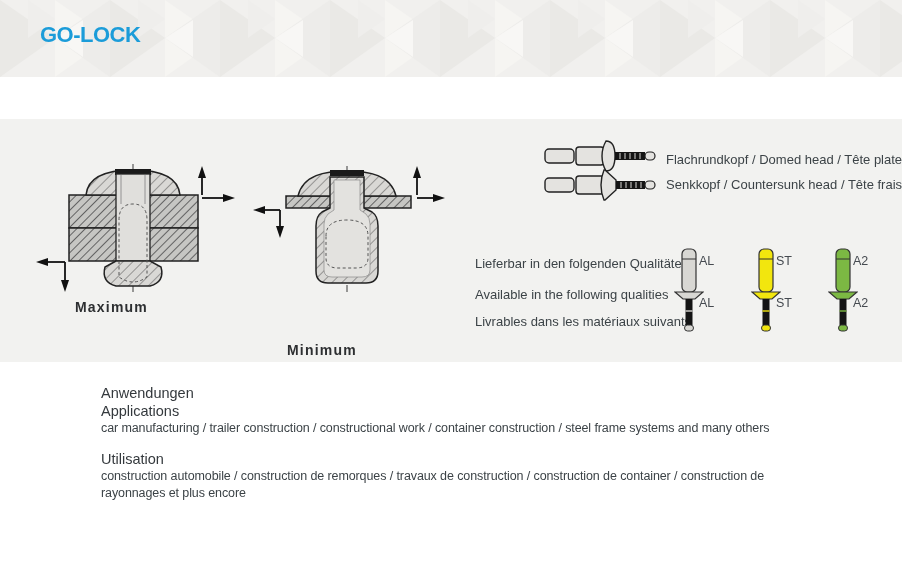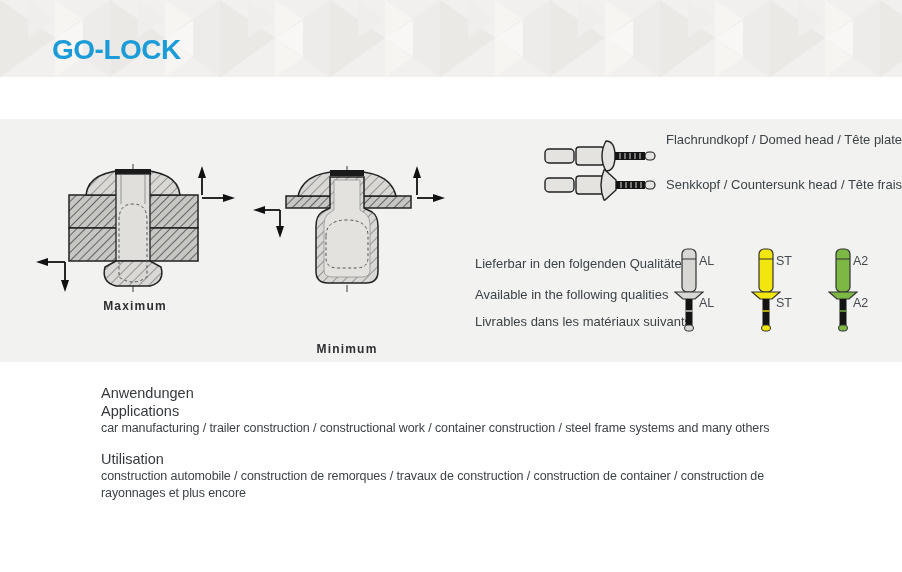--- a/index.html
+++ b/index.html
@@ -5,28 +5,28 @@
   html,body{margin:0;padding:0;}
   body{
     width:902px;height:572px;position:relative;overflow:hidden;
     background:#ffffff;
     font-family:"Liberation Sans",sans-serif;
     color:#3c4347;
   }
   .header{position:absolute;left:0;top:0;width:902px;height:77px;overflow:hidden;}
   .header .pattern{position:absolute;left:0;top:0;}
   .page-title{
-    position:absolute;left:40px;top:22px;margin:12px;
-    font-size:28px;font-weight:bold;letter-spacing:-0.5px;color:#1b9cd9;
+    position:absolute;left:40px;top:22px;margin:0;
+    font-size:22px;font-weight:bold;letter-spacing:-0.5px;color:#1b9cd9;
   }
   .content-band{position:absolute;left:0;top:119px;width:902px;height:243px;background:#f2f2f0;}
   .abs{position:absolute;}
   .diagram-label{
-    position:absolute;width:120px;text-align:center;
-    font-size:12px;font-weight:bold;letter-spacing:1.2px;color:#2d2f31;
+    position:absolute;width:120px;
+    font-size:14px;font-weight:bold;letter-spacing:1.2px;color:#2d2f31;
   }
   .head-label{position:absolute;left:666px;font-size:13px;color:#3c4347;white-space:nowrap;}
   .qual-line{position:absolute;left:475px;font-size:13px;color:#3c4347;white-space:nowrap;}
   .material{position:absolute;width:56px;height:86px;}
   .material .code{position:absolute;font-size:12.5px;color:#454a50;}
   .material .code.top{left:25px;top:6px;}
   .material .code.bottom{left:25px;top:48px;}
   .apps{position:absolute;left:101px;top:384px;width:690px;}
   .apps h3{margin:0;font-size:14.5px;font-weight:normal;color:#34393d;line-height:18px;}
   .apps p{margin:0 0 13px 0;font-size:12.5px;letter-spacing:-0.1px;line-height:17px;color:#3c4347;}
@@ -131,21 +131,21 @@
   <rect x="71" y="12" width="30" height="8" fill="#141414"></rect>
   <g stroke="#d9d8d5" stroke-width="1">
     <line x1="76" y1="13" x2="76" y2="19"></line>
       <line x1="81" y1="13" x2="81" y2="19"></line>
     <line x1="86" y1="13" x2="86" y2="19"></line>
       <line x1="91" y1="13" x2="91" y2="19"></line>
     <line x1="96" y1="13" x2="96" y2="19"></line>
   </g>
   <rect x="101" y="12" width="10" height="8" rx="4" fill="#e4e3e0" stroke="#222" stroke-width="1.2"></rect>
 </svg>
-<div class="head-label" style="top:132px;text-align:right;">Flachrundkopf / Domed head / Tête plate</div>
+<div class="head-label" style="top:152px;text-align:right;">Flachrundkopf / Domed head / Tête plate</div>
 
 <svg class="abs" style="left:544px;top:169px;" width="114" height="32" viewBox="0 0 114 32">
   <rect x="1" y="9" width="29" height="14" rx="4" fill="#e4e3e0" stroke="#222" stroke-width="1.4"></rect>
   <rect x="32" y="7" width="28" height="18" rx="3" fill="#e4e3e0" stroke="#222" stroke-width="1.4"></rect>
   <path d="M60,1 L61,1 L72,11 L72,21 L61,31 L60,31 Q57,24 57,16 Q57,8 60,1 Z" fill="#e4e3e0" stroke="#222" stroke-width="1.4"></path>
   <rect x="72" y="12" width="29" height="8" fill="#141414"></rect>
   <g stroke="#d9d8d5" stroke-width="1">
     <line x1="77" y1="13" x2="77" y2="19"></line>
       <line x1="82" y1="13" x2="82" y2="19"></line>
     <line x1="87" y1="13" x2="87" y2="19"></line>

